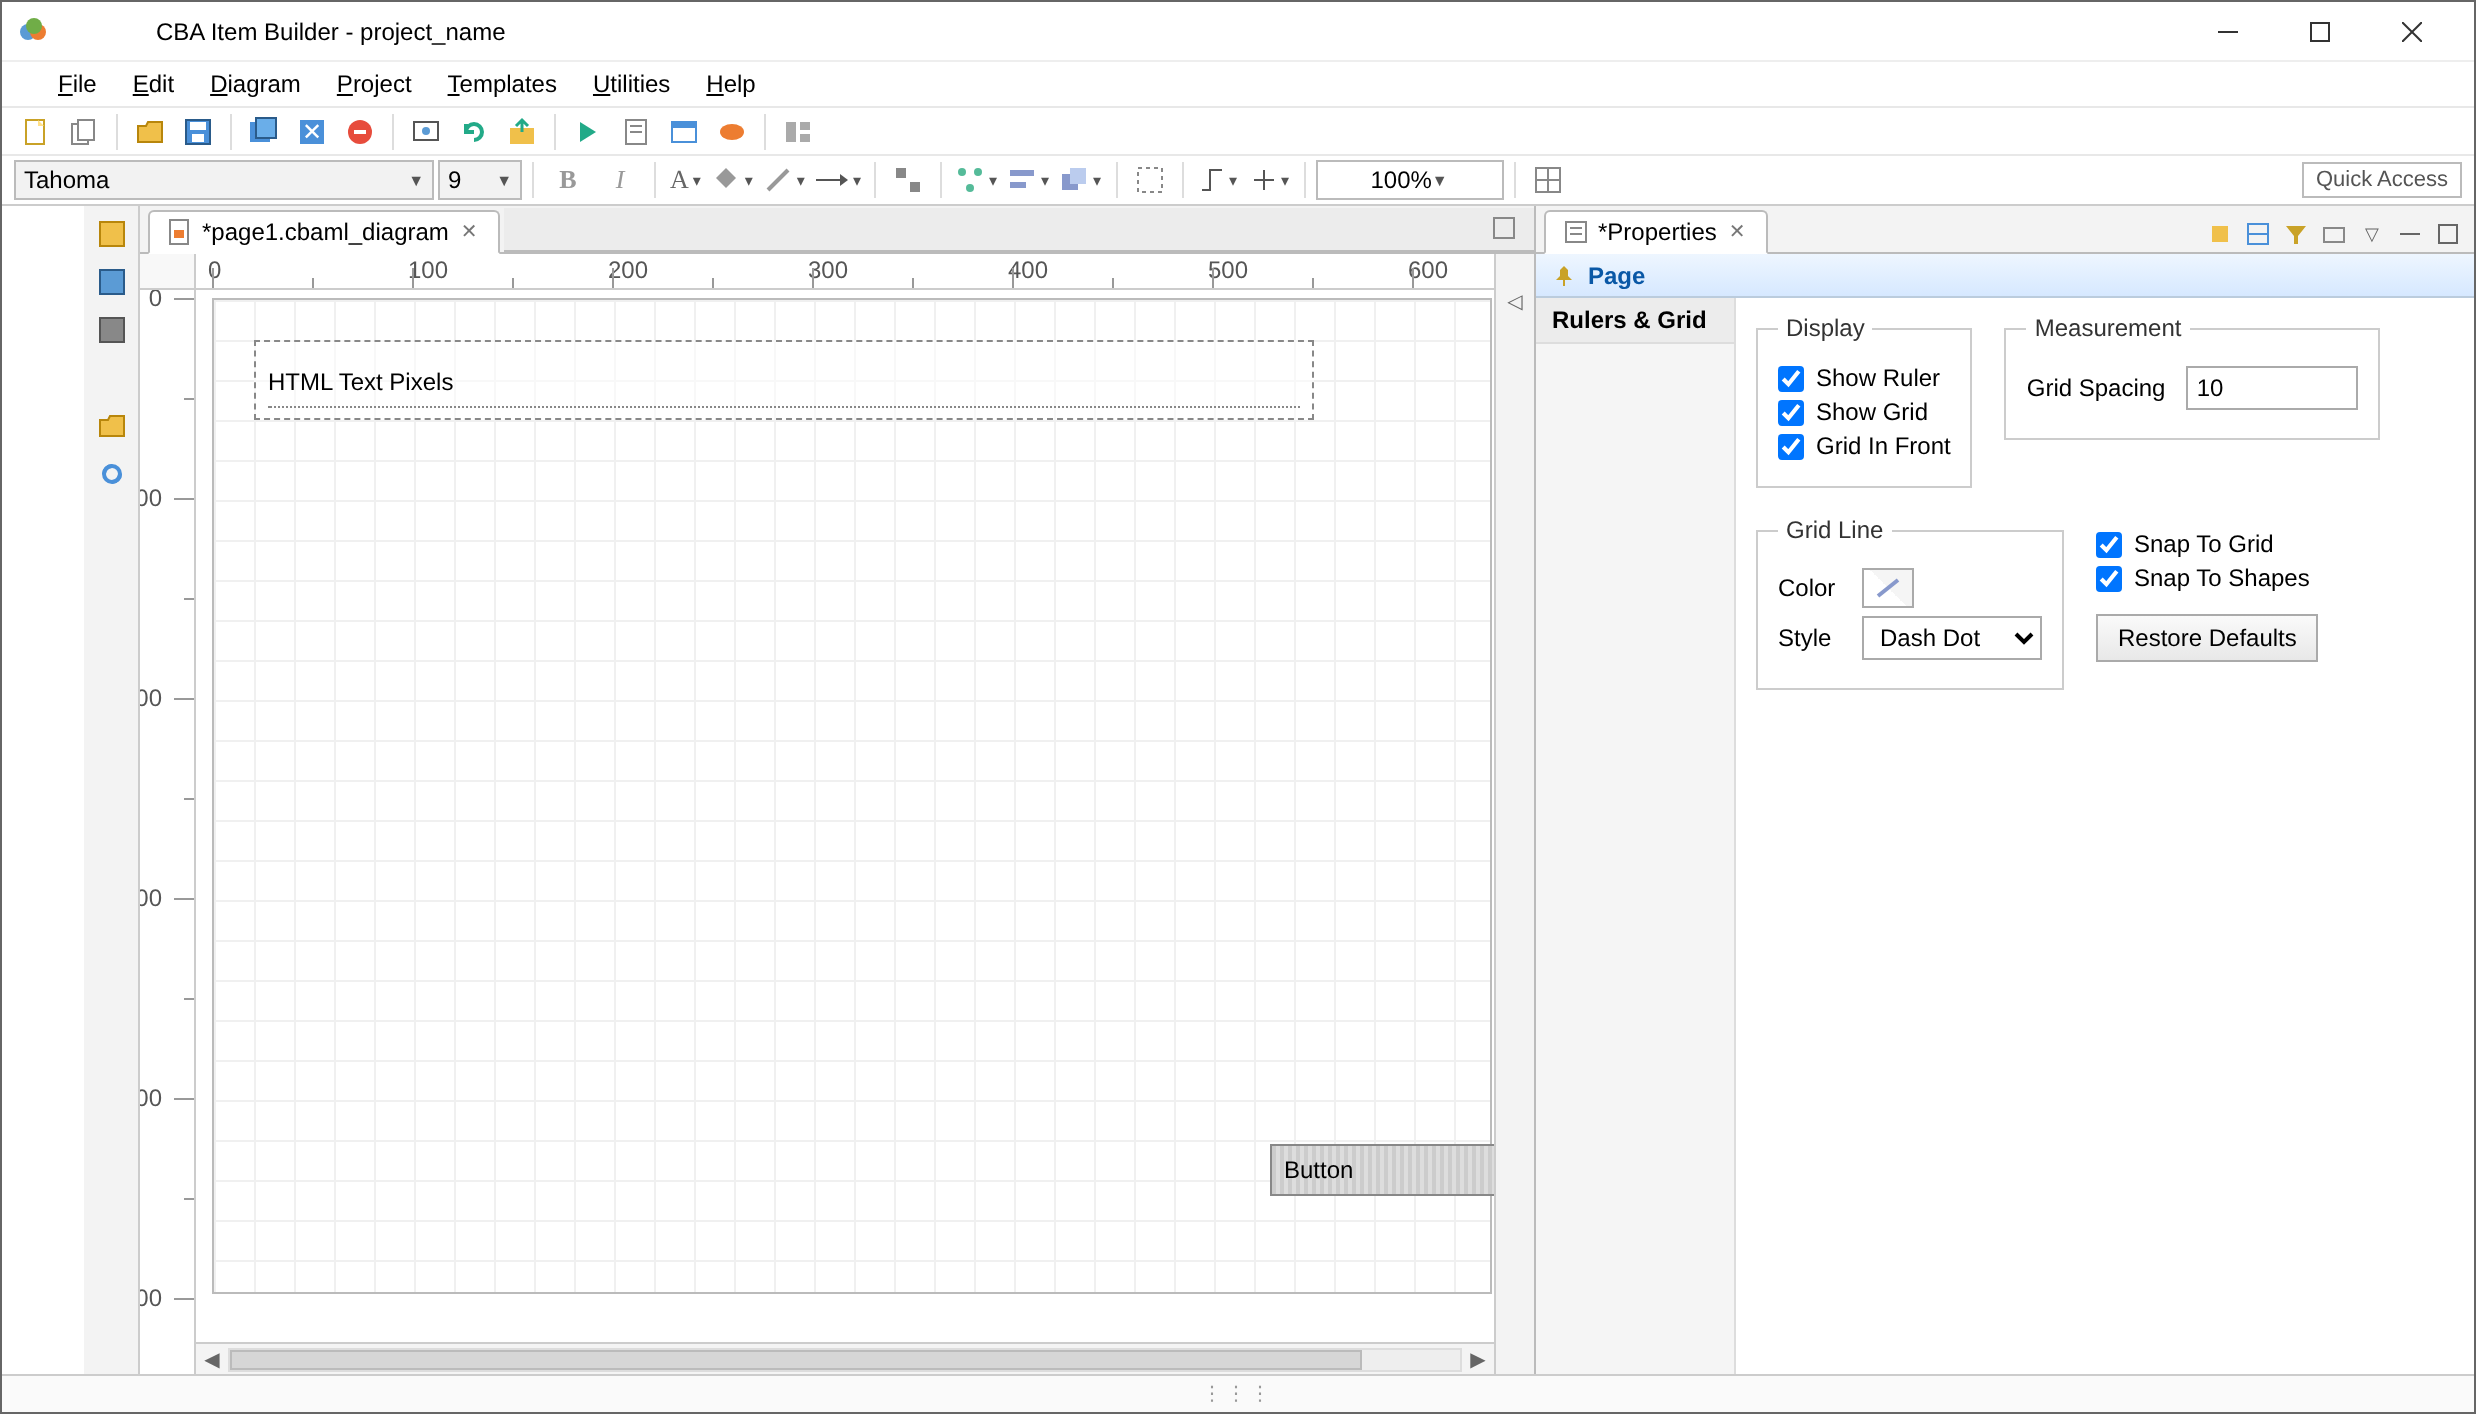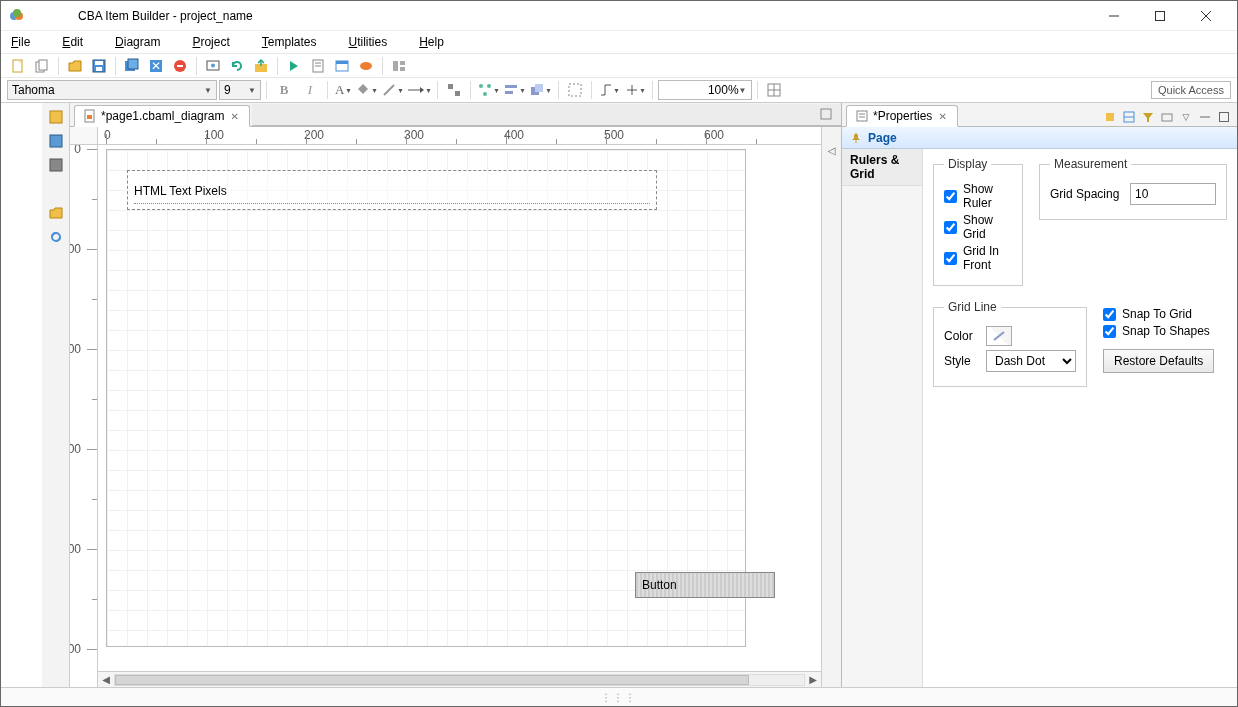--- a/index.html
+++ b/index.html
@@ -1,35 +1,35 @@
 <!DOCTYPE html>
 <html><head>
 <meta charset="utf-8">
 <style>
 * { box-sizing: border-box; margin: 0; padding: 0; font-family: "Segoe UI", Tahoma, sans-serif; font-size: 12px; }
 body { background: #fff; width: 1238px; height: 707px; border: 1px solid #666; display: flex; flex-direction: column; overflow: hidden; }
 .titlebar { height: 30px; display: flex; align-items: center; padding: 0 8px; border-bottom: 1px solid #eee; }
 .titlebar .app-icon { width: 16px; height: 16px; margin-right: 6px; display: flex; }
 .titlebar .title { flex: 1; font-size: 12px; margin-left: 47px; }
 .titlebar .win-btn { width: 46px; height: 30px; display: flex; align-items: center; justify-content: center; cursor: pointer; }
-.menubar { height: 22px; display: flex; align-items: center; padding: 0 2px; gap: 16px; }
+.menubar { height: 22px; display: flex; align-items: center; padding: 0 20px; gap: 2px; }
 .menubar .menu-item { padding: 2px 8px; cursor: pointer; }
 .menubar .menu-item span.u { text-decoration: underline; }
 .toolbar1 { height: 24px; display: flex; align-items: center; padding: 0 6px; gap: 2px; border-top: 1px solid #e8e8e8; }
 .tb-btn { width: 22px; height: 22px; display: flex; align-items: center; justify-content: center; cursor: pointer; border-radius: 2px; }
 .tb-sep { width: 1px; height: 18px; background: #ddd; margin: 0 3px; }
 .toolbar2 { height: 26px; display: flex; align-items: center; padding: 0 6px; gap: 2px; border-top: 1px solid #e8e8e8; border-bottom: 1px solid #ccc; }
 .font-select { width: 210px; height: 20px; border: 1px solid #bbb; background: #f2f2f2; padding: 0 4px; font-size: 11px; display: flex; align-items: center; justify-content: space-between; }
 .size-select { width: 42px; height: 20px; border: 1px solid #bbb; background: #f2f2f2; padding: 0 4px; font-size: 11px; display: flex; align-items: center; justify-content: space-between; }
 .drop-arrow { font-size: 8px; color: #555; }
 .fmt-btn { width: 24px; height: 20px; display: flex; align-items: center; justify-content: center; font-family: "Times New Roman", serif; color: #999; cursor: pointer; }
 .fmt-btn.b { font-weight: bold; font-size: 13px; }
 .fmt-btn.i { font-style: italic; font-size: 13px; }
 .drop-btn { height: 20px; padding: 0 2px; display: flex; align-items: center; gap: 2px; cursor: pointer; color: #666; }
-.zoom-select { width: 94px; height: 20px; border: 1px solid #bbb; background: #fff; padding: 0 4px; font-size: 11px; display: flex; align-items: center; justify-content: flex-end; }
+.zoom-select { width: 94px; height: 20px; border: 1px solid #bbb; background: #fff; padding: 0 4px; font-size: 11px; display: flex; align-items: center; justify-content: center; }
 .quick-access { margin-left: auto; border: 1px solid #bbb; padding: 2px 6px; font-size: 11px; color: #555; cursor: pointer; }
 .main-area { flex: 1; display: flex; min-height: 0; border-bottom: 1px solid #ccc; padding-left: 41px; }
 .left-rail { width: 28px; background: #f3f3f3; border-right: 1px solid #ccc; display: flex; flex-direction: column; align-items: center; padding-top: 4px; gap: 4px; }
 .rail-btn { width: 20px; height: 20px; display: flex; align-items: center; justify-content: center; cursor: pointer; border-radius: 2px; }
 .editor-col { flex: 1; display: flex; flex-direction: column; min-width: 0; }
 .tab-strip { height: 24px; display: flex; align-items: end; background: #f3f3f3; border-bottom: 1px solid #bbb; position: relative; }
 .tab { height: 22px; display: flex; align-items: center; gap: 4px; padding: 0 8px; background: #fff; border: 1px solid #bbb; border-bottom: 1px solid #fff; margin-left: 4px; border-radius: 3px 3px 0 0; position: relative; top: 1px; }
 .tab-icon { width: 14px; height: 14px; display: flex; }
 .tab-close { font-size: 10px; color: #777; cursor: pointer; padding: 0 2px; }
 .tab-strip .tab-rest { flex: 1; background: #ececec; height: 22px; border-bottom: 1px solid #bbb; margin-left: 2px; }
@@ -51,21 +51,21 @@
 .html-field { position: absolute; left: 20px; top: 20px; width: 530px; height: 40px; border: 1px dashed #888; background: rgba(255,255,255,0.5); padding: 4px 6px; font-size: 22px; font-family: Tahoma, sans-serif; }
 .html-field .line { border-bottom: 1px dotted #888; margin-top: 2px; }
 .btn-el { position: absolute; right: -30px; bottom: 48px; width: 140px; height: 26px; border: 1px solid #888;
   background: repeating-linear-gradient(90deg, #ccc 0 2px, #ddd 2px 4px); display: flex; align-items: center; justify-content: flex-start; padding-left: 6px; font-size: 15px; font-family: Tahoma, sans-serif; }
 .hscroll { height: 16px; border-top: 1px solid #ccc; display: flex; align-items: center; background: #f4f4f4; }
 .hscroll .arrow { width: 16px; text-align: center; font-size: 10px; color: #666; cursor: pointer; }
 .hscroll .track { flex: 1; height: 12px; background: #eee; border: 1px solid #ddd; position: relative; }
 .hscroll .thumb { position: absolute; left: 0; top: 0; bottom: 0; width: 92%; background: #d6d6d6; border: 1px solid #bbb; }
 .side-rail { width: 20px; background: #f3f3f3; border-left: 1px solid #ccc; display: flex; flex-direction: column; align-items: center; padding-top: 18px; gap: 4px; }
 .side-rail .collapse-arrow { font-size: 10px; color: #666; cursor: pointer; }
-.prop-col { width: 396px; border-left: 1px solid #bbb; display: flex; flex-direction: column; }
+.prop-col { width: 470px; border-left: 1px solid #bbb; display: flex; flex-direction: column; }
 .prop-tabs { height: 24px; display: flex; align-items: end; background: #f3f3f3; border-bottom: 1px solid #bbb; position: relative; }
 .prop-tab { height: 22px; display: flex; align-items: center; gap: 4px; padding: 0 8px; background: #fff; border: 1px solid #bbb; border-bottom: 1px solid #fff; margin-left: 4px; border-radius: 3px 3px 0 0; position: relative; top: 1px; }
 .prop-tools { margin-left: auto; display: flex; gap: 1px; padding-right: 4px; }
 .prop-tools .tb-btn { width: 18px; height: 18px; }
 .prop-header { height: 22px; background: linear-gradient(#eef6ff,#d6e8ff); border-bottom: 1px solid #bcd; display: flex; align-items: center; padding: 0 8px; gap: 6px; color: #0a58a6; font-weight: bold; font-size: 13px; }
 .prop-header .pin { width: 12px; height: 12px; display: flex; }
 .prop-body { flex: 1; display: flex; }
 .prop-left { width: 100px; background: #f5f5f5; border-right: 1px solid #ddd; }
 .prop-left .cat { padding: 4px 8px; font-weight: bold; background: #ececec; border-bottom: 1px solid #ddd; }
 .prop-right { flex: 1; padding: 8px 10px; }

